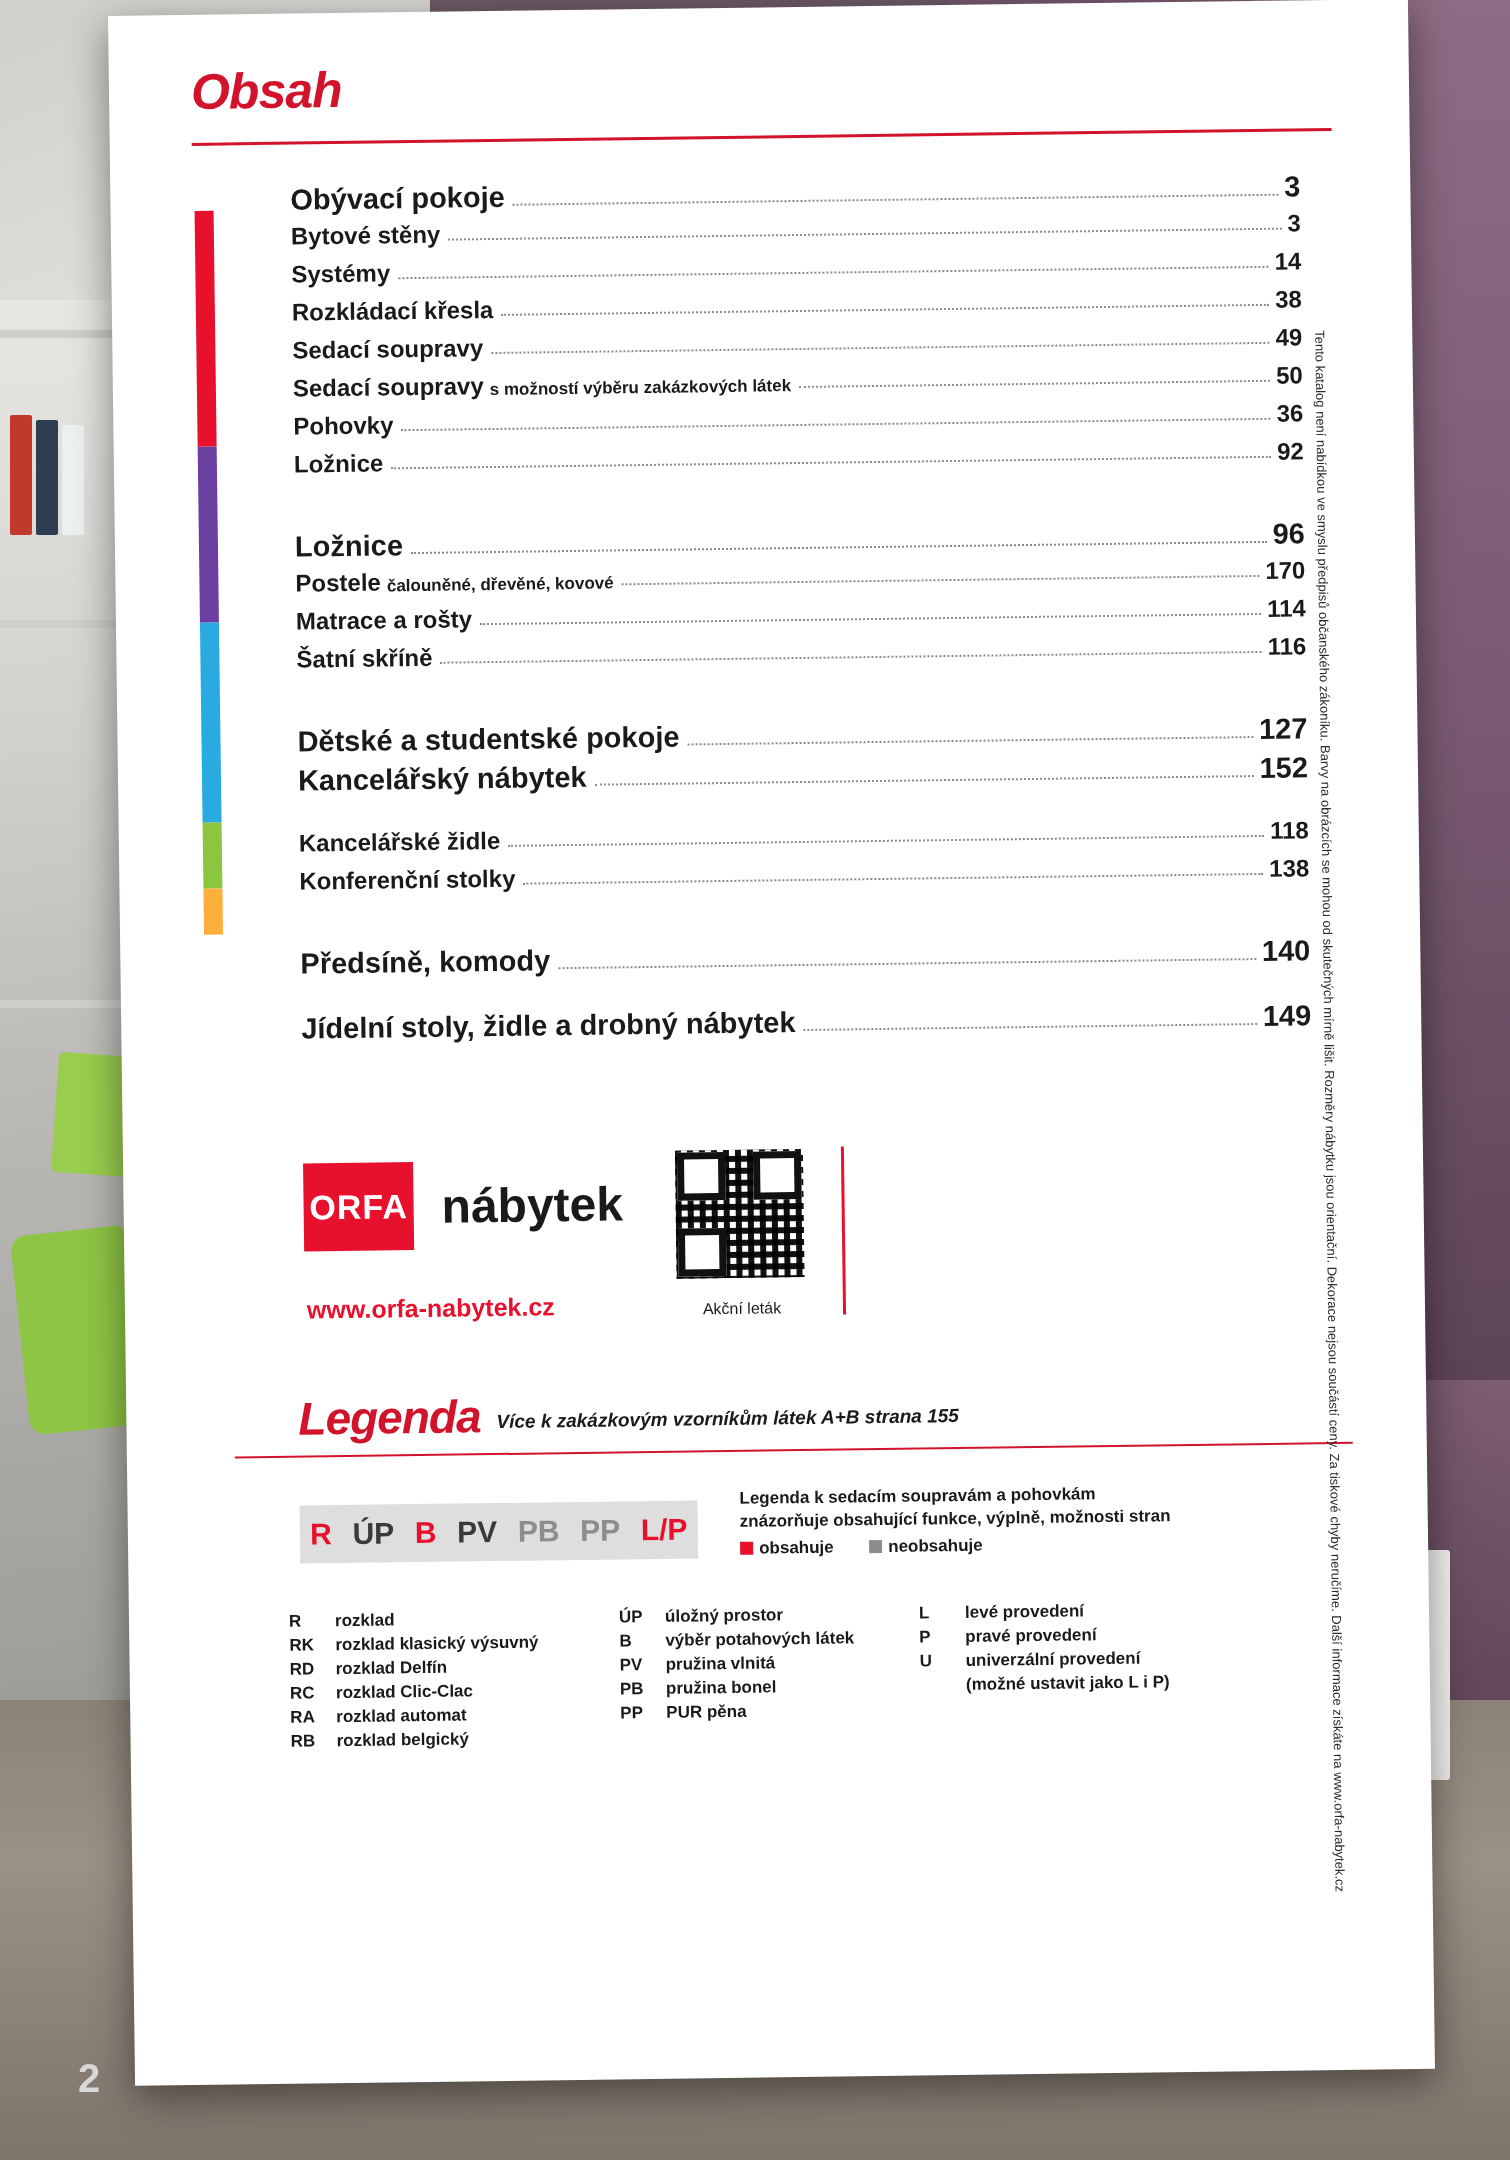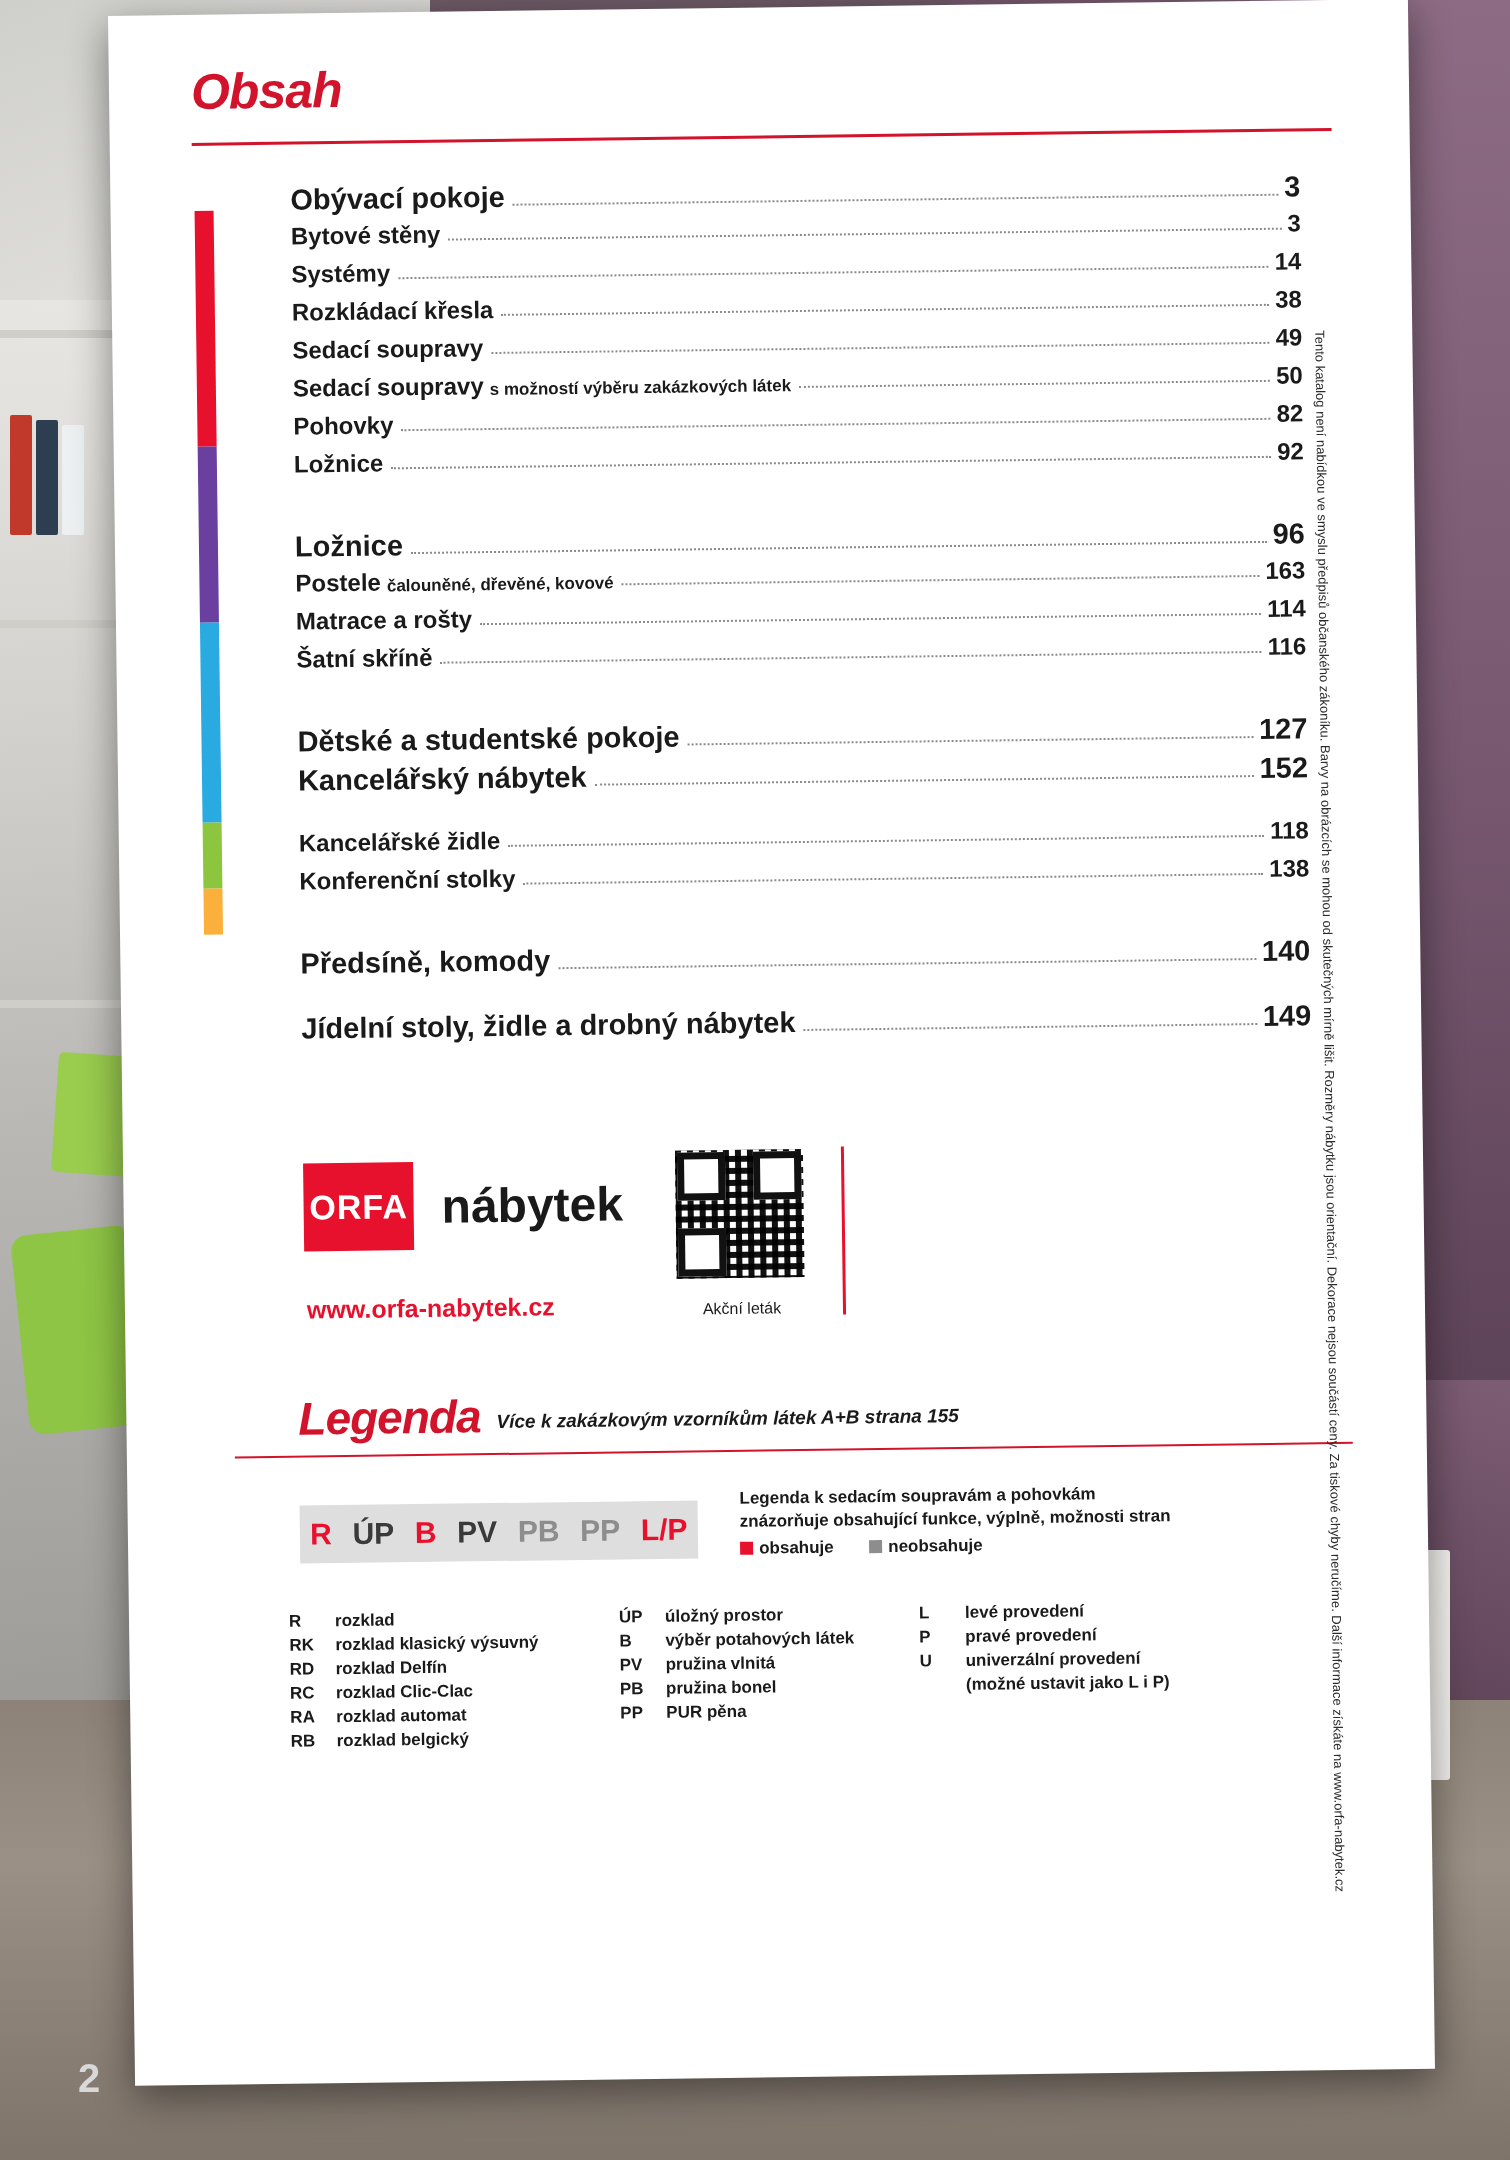--- a/index.html
+++ b/index.html
@@ -194,42 +194,42 @@
       <div class="row r-mid">
         <span class="lbl">Sedací soupravy</span>
         <span class="sub">s možností výběru zakázkových látek</span>
         <span class="dots"></span>
         <span class="pg">50</span>
       </div>
 
       <div class="row r-mid">
         <span class="lbl">Pohovky</span>
         <span class="dots"></span>
-        <span class="pg">82</span>
+        <span class="pg">36</span>
       </div>
 
       <div class="row r-mid">
         <span class="lbl">Ložnice</span>
         <span class="dots"></span>
         <span class="pg">92</span>
       </div>
 
       <div class="gap-md"></div>
 
       <div class="row r-big">
         <span class="lbl">Ložnice</span>
         <span class="dots"></span>
         <span class="pg">96</span>
       </div>
 
       <div class="row r-mid">
         <span class="lbl">Postele</span>
         <span class="sub">čalouněné, dřevěné, kovové</span>
         <span class="dots"></span>
-        <span class="pg">163</span>
+        <span class="pg">170</span>
       </div>
 
       <div class="row r-mid">
         <span class="lbl">Matrace a rošty</span>
         <span class="dots"></span>
         <span class="pg">114</span>
       </div>
 
       <div class="row r-mid">
         <span class="lbl">Šatní skříně</span>

